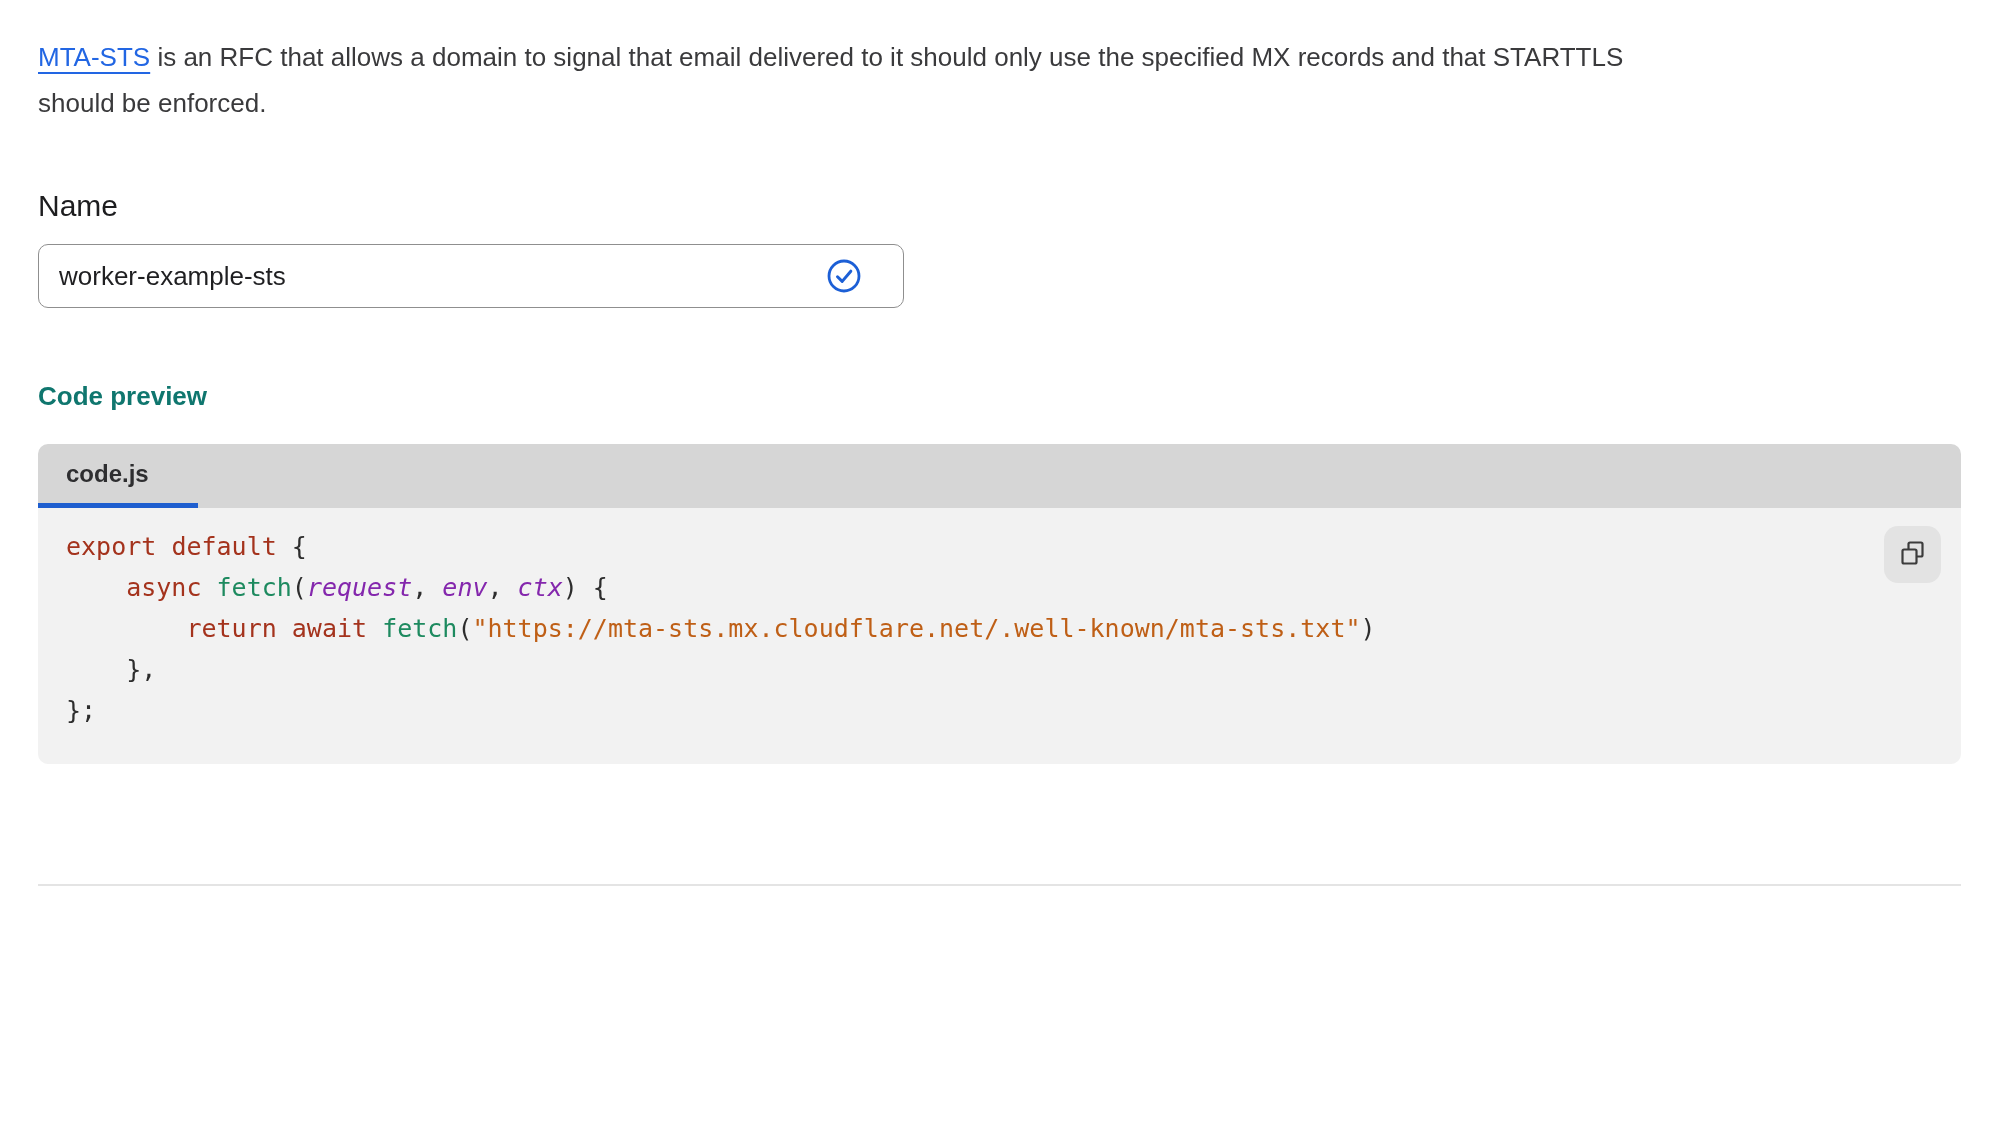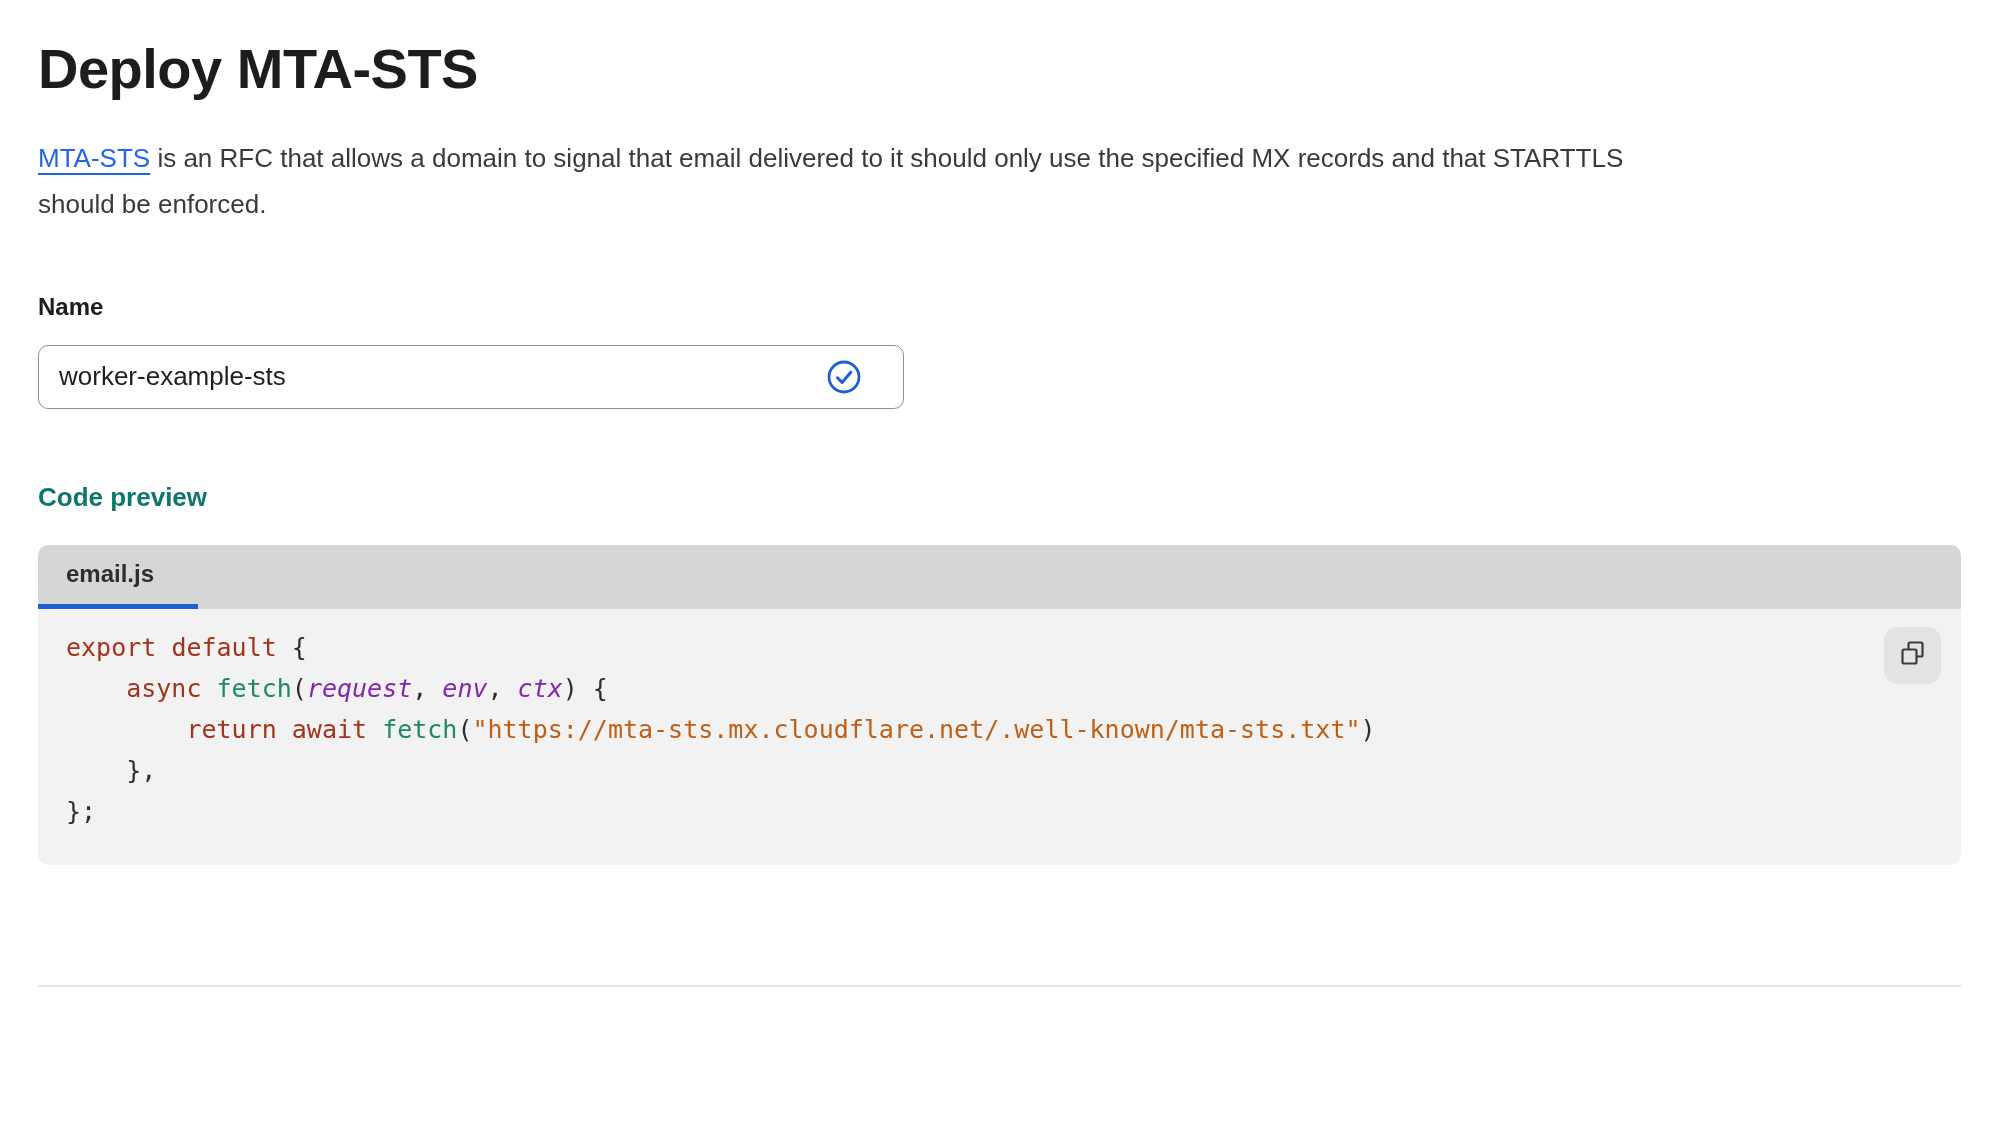--- a/index.html
+++ b/index.html
@@ -26,21 +26,21 @@
   }
   .description{
     margin:34px 0 12px 0;font-size:26px;line-height:46px;color:#3a3a3c;
   }
   .description a{
     color:var(--link-blue);text-decoration:underline;
     text-decoration-thickness:2px;text-underline-offset:6px;cursor:pointer;
   }
 
   .field-label{
-    margin-top:64px;font-size:24px;font-weight:700;color:#1d1d1f;line-height:32px;
+    margin-top:64px;font-size:30px;font-weight:400;color:#1d1d1f;line-height:32px;
   }
   .name-wrap{position:relative;margin-top:22px;width:840px;}
   .name-input{
     width:866px;height:64px;border:1.5px solid #8f8f8f;border-radius:10px;
     font-family:"Liberation Sans",sans-serif;font-size:26px;color:#1f1f21;
     padding:0 70px 0 20px;outline:none;background:#fff;
   }
   .check-badge{
     position:absolute;right:16px;top:50%;transform:translateY(-50%);
     width:36px;height:36px;display:flex;align-items:center;justify-content:center;
@@ -89,42 +89,41 @@
   }
   .btn-primary{
     background:var(--accent-blue);border:none;color:#ffffff;
   }
 </style>
 </head>
 <body>
 
 <div class="page">
 
-  <h1 class="page-title">Deploy MTA-STS</h1>
 
   <p class="description"><a href="#">MTA-STS</a><span> is an RFC that allows a domain to signal that email delivered to it should only use the specified MX records and that STARTTLS</span><br><span>should be enforced.</span></p>
 
   <div class="field-label">Name</div>
 
   <div class="name-wrap">
     <input class="name-input" type="text" value="worker-example-sts" style="">
     <span class="check-badge">
       <svg width="36" height="36" viewBox="0 0 36 36" fill="none">
         <circle cx="18" cy="18" r="15" stroke="var(--valid-check)" stroke-width="2.8" fill="none"></circle>
         <path d="M11.5 18.8 L16.2 23.4 L24.8 13.2" stroke="var(--valid-check)" stroke-width="3" fill="none" stroke-linecap="round" stroke-linejoin="round"></path>
       </svg>
     </span>
   </div>
 
   <div class="section-label">Code preview</div>
 
   <div class="code-card">
     <div class="tabbar">
       <div class="tab">
-        <span class="tab-label">email.js</span>
+        <span class="tab-label">code.js</span>
       </div>
     </div>
     <div class="code-body">
       <pre class="code"><span class="tok-kw">export</span><span class="tok-pl"> </span><span class="tok-kw">default</span><span class="tok-pl"> {</span>
 <span class="tok-pl">    </span><span class="tok-kw">async</span><span class="tok-pl"> </span><span class="tok-fn">fetch</span><span class="tok-pl">(</span><span class="tok-pm">request</span><span class="tok-pl">, </span><span class="tok-pm">env</span><span class="tok-pl">, </span><span class="tok-pm">ctx</span><span class="tok-pl">) {</span>
 <span class="tok-pl">        </span><span class="tok-kw">return</span><span class="tok-pl"> </span><span class="tok-kw">await</span><span class="tok-pl"> </span><span class="tok-fn">fetch</span><span class="tok-pl">(</span><span class="tok-st">"https://mta-sts.mx.cloudflare.net/.well-known/mta-sts.txt"</span><span class="tok-pl">)</span>
 <span class="tok-pl">    },</span>
 <span class="tok-pl">};</span></pre>
       <button class="copy-btn">
         <span>

